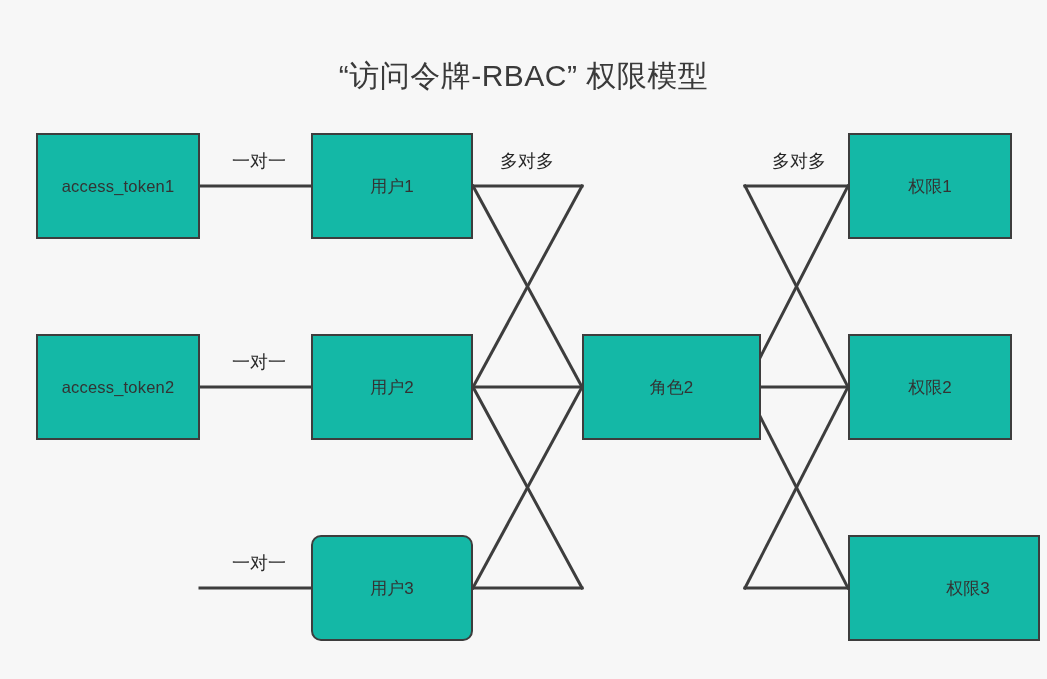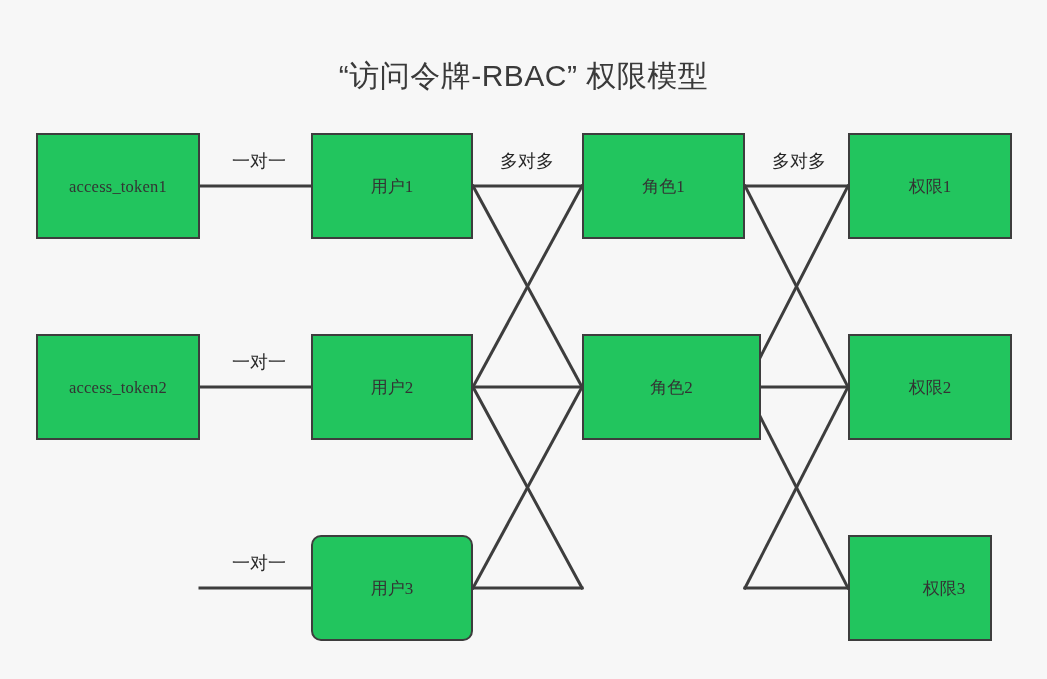--- a/index.html
+++ b/index.html
@@ -35,31 +35,30 @@
   #connectors {
     position: absolute;
     left: 0;
     top: 0;
     width: 1047px;
     height: 679px;
   }
   .node-box {
     position: absolute;
     box-sizing: border-box;
-    background: #22c55e;
+    background: #14b8a6;
     border: 2.5px solid #3d3d3d;
     display: flex;
     align-items: center;
     justify-content: center;
     text-align: center;
     color: #333333;
     font-size: 17px;
     line-height: 23px;
     z-index: 2;
-    font-family: Liberation Serif, serif;
   }
   .node-box .node-label {
     display: block;
     padding: 0 6px;
     word-break: break-all;
   }
   .token-box .node-label {
     font-size: 16.5px;
     letter-spacing: 0.2px;
   }
@@ -117,34 +116,31 @@
   <div class="node-box user-box" style="left:311px; top:133px; width:162px; height:106px;">
     <span class="node-label">用户1</span>
   </div>
   <div class="node-box user-box" style="left:311px; top:334px; width:162px; height:106px;">
     <span class="node-label">用户2</span>
   </div>
   <div class="node-box user-box" style="left:311px; top:535px; width:162px; height:106px;border-radius:10px;">
     <span class="node-label">用户3</span>
   </div>
 
-  <div class="node-box role-box" style="left:582px; top:133px; width:163px; height:106px;">
-    <span class="node-label">角色1</span>
-  </div>
   <div class="node-box role-box" style="left:582px; top:334px; width:179px; height:106px;justify-content:center;">
     <span class="node-label">角色2</span>
   </div>
 
   <div class="node-box permission-box" style="left:848px; top:133px; width:164px; height:106px;">
     <span class="node-label">权限1</span>
   </div>
   <div class="node-box permission-box" style="left:848px; top:334px; width:164px; height:106px;">
     <span class="node-label">权限2</span>
   </div>
-  <div class="node-box permission-box" style="left:848px; top:535px; width:144px; height:106px;padding-left:48px;">
+  <div class="node-box permission-box" style="left:848px; top:535px; width:192px; height:106px;padding-left:48px;">
     <span class="node-label">权限3</span>
   </div>
 
   <div class="edge-label" style="left:222px; top:152px; width:68px;">一对一</div>
   <div class="edge-label" style="left:222px; top:353px; width:68px;">一对一</div>
   <div class="edge-label" style="left:222px; top:554px; width:68px;">一对一</div>
 
   <div class="edge-label" style="left:490px; top:152px; width:68px;">多对多</div>
   <div class="edge-label" style="left:762px; top:152px; width:68px;">多对多</div>
 

